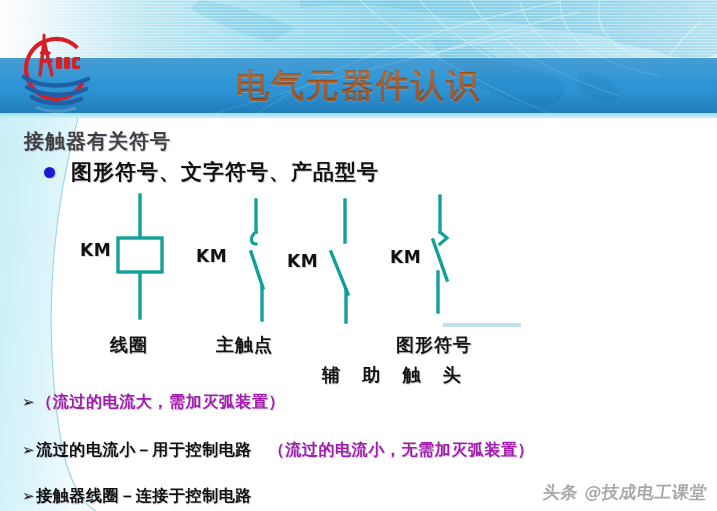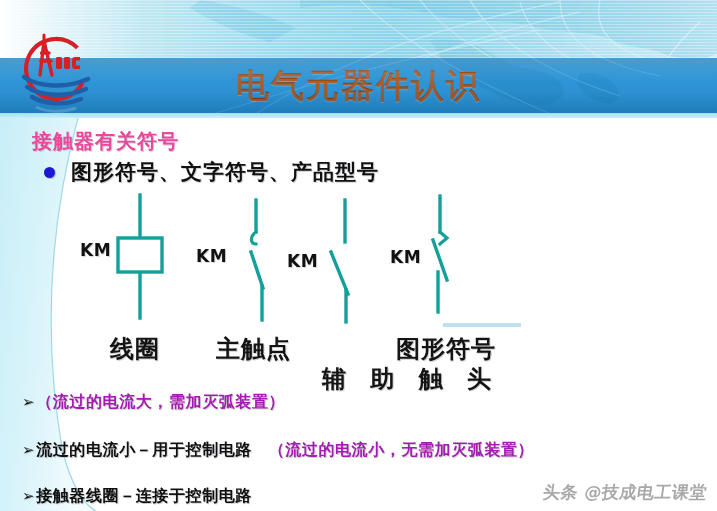--- a/index.html
+++ b/index.html
@@ -72,24 +72,23 @@
   
   .body-bg {
     position:absolute; left:0; top:118px; width:717px; height:393px;
     background:#ffffff; overflow:hidden;
   }
   .arc-fill { position:absolute; left:0; top:0; width:717px; height:393px; }
 
   
   .heading1 {
     position:absolute; left:24px; top:128px;
-    font-size:20px; font-weight:700; color:#ec4899;
+    font-size:20px; font-weight:700; color:#404040;
     letter-spacing:1px;
     text-shadow:1px 1px 0 rgba(170,170,200,.55);
-    margin-left:8px;
   }
   .bullet-row {
     position:absolute; left:44px; top:158px;
     display:flex; align-items:center; gap:16px;
   }
   .bullet-dot {
     width:11px; height:11px; border-radius:50%;
     background:#1a1ad2; flex:0 0 auto;
     box-shadow:1px 1px 0 rgba(160,160,190,.6);
   }
@@ -106,21 +105,21 @@
     letter-spacing:.5px;
     text-shadow:1px 1px 0 rgba(175,175,185,.5);
   }
   .km-1 { left:80px; top:240px; }
   .km-2 { left:196px; top:246px; }
   .km-3 { left:287px; top:251px; }
   .km-4 { left:390px; top:247px; }
 
   
   .caption {
-    position:absolute; font-size:24px; font-weight:700; color:#141414;
+    position:absolute; font-size:18px; font-weight:700; color:#141414;
     letter-spacing:1px;
     text-shadow:1px 1px 0 rgba(170,170,180,.55);
   }
   .cap-coil    { left:110px; top:333px; }
   .cap-main    { left:216px; top:333px; }
   .cap-no      { left:303px; top:333px; }
   .cap-nc      { left:396px; top:333px; }
   .cap-aux     { left:322px; top:363px; letter-spacing:8px; }
 
   .cap-underline {

